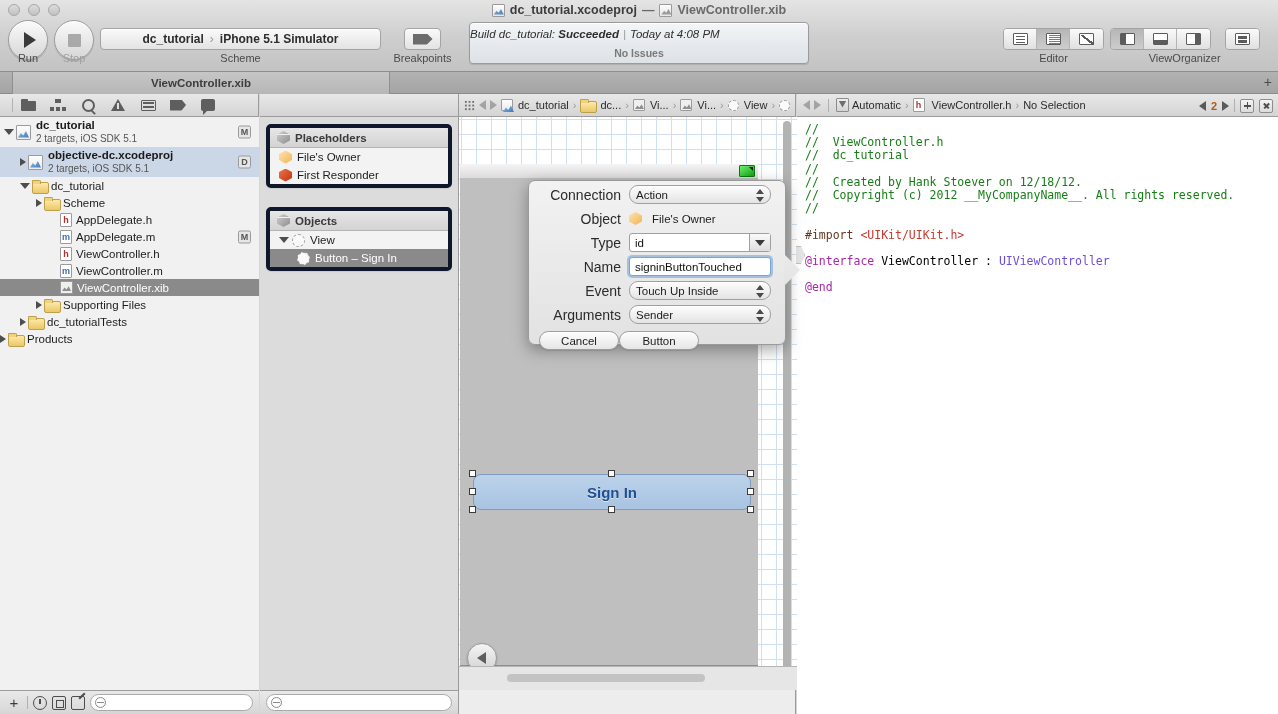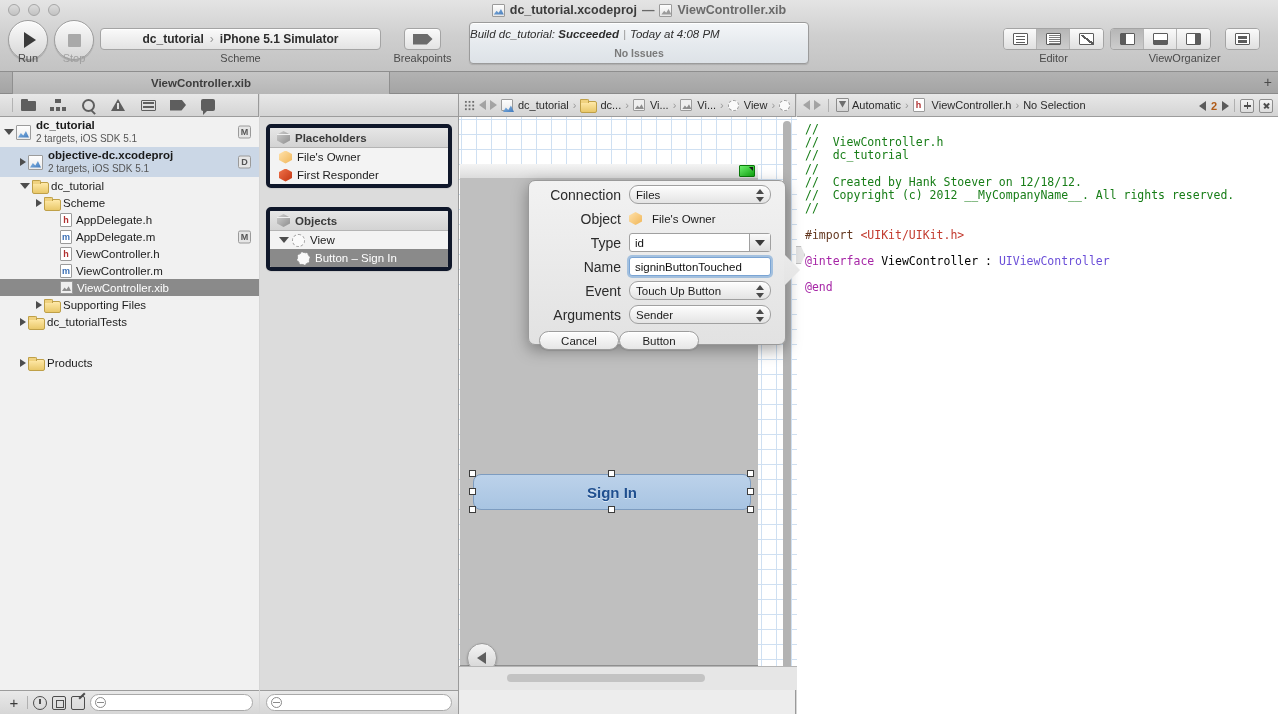--- a/index.html
+++ b/index.html
@@ -696,21 +696,21 @@
           <div class="row" style="padding-left: 36px;">
             <span class="disc"></span>
             <span class="folder"></span>
             <span>Supporting Files</span>
           </div>
           <div class="row" style="padding-left: 20px;">
             <span class="disc"></span>
             <span class="folder"></span>
             <span>dc_tutorialTests</span>
           </div>
-          <div class="row" style="padding-left: 20px; margin-top: 24px;">
+          <div class="row" style="">
             <span class="disc"></span>
             <span class="folder"></span>
             <span>Products</span>
           </div>
         </div>
 
       <div class="nav-bottom">
         <span class="plus-btn">+</span>
         <span class="vsep"></span>
         <span class="mini-ic clock"></span>
@@ -852,21 +852,21 @@
       <div class="fold-tab"></div>
     </div>
   </div>
 
   <div class="pop-tail"></div>
   <div class="popover">
 
     <div class="pop-row">
       <div class="pop-label">Connection</div>
       <div class="pop-select">
-        <span>Files</span>
+        <span>Action</span>
         <span class="stepper"></span>
       </div>
     </div>
 
     <div class="pop-row">
       <div class="pop-label">Object</div>
       <div class="pop-static">
         <span class="ball-owner"></span>
         <span>File's Owner</span>
       </div>
@@ -885,21 +885,21 @@
     <div class="pop-row">
       <div class="pop-label">Name</div>
       <div class="pop-input">
         <span>signinButtonTouched</span>
       </div>
     </div>
 
     <div class="pop-row">
       <div class="pop-label">Event</div>
       <div class="pop-select">
-        <span>Touch Up Button</span>
+        <span>Touch Up Inside</span>
         <span class="stepper"></span>
       </div>
     </div>
 
     <div class="pop-row">
       <div class="pop-label">Arguments</div>
       <div class="pop-select">
         <span>Sender</span>
         <span class="stepper"></span>
       </div>

